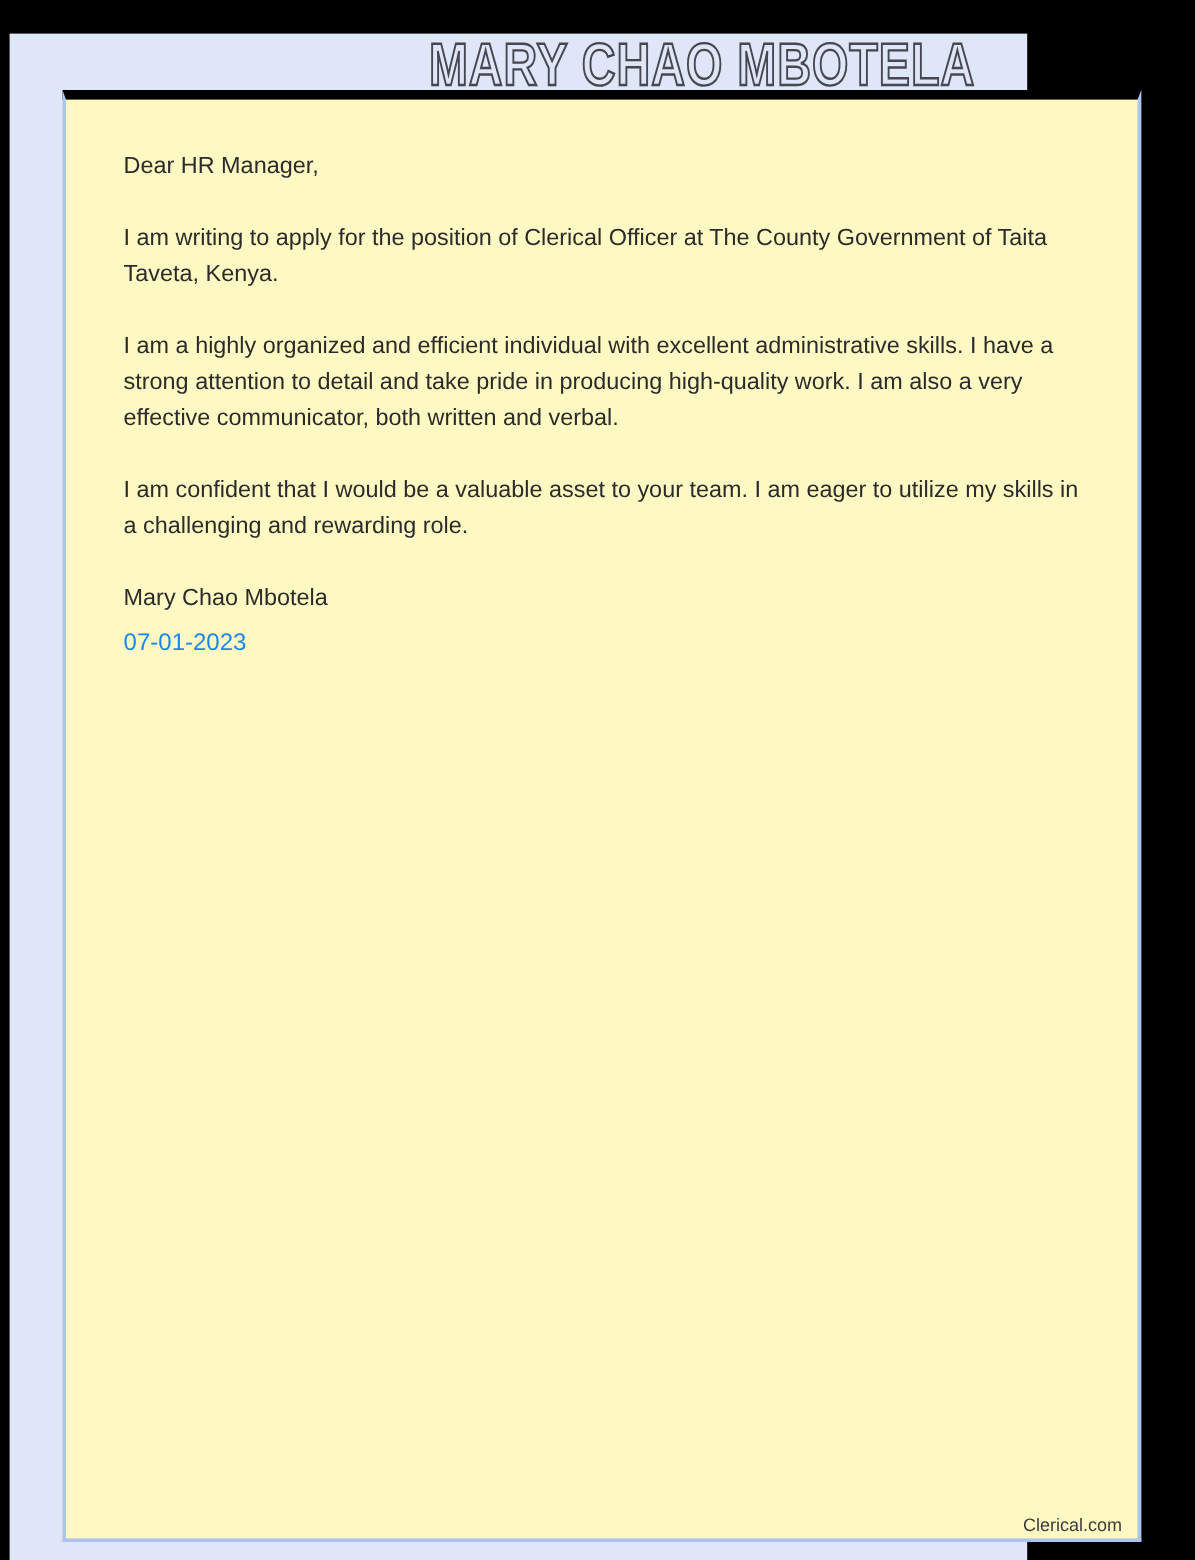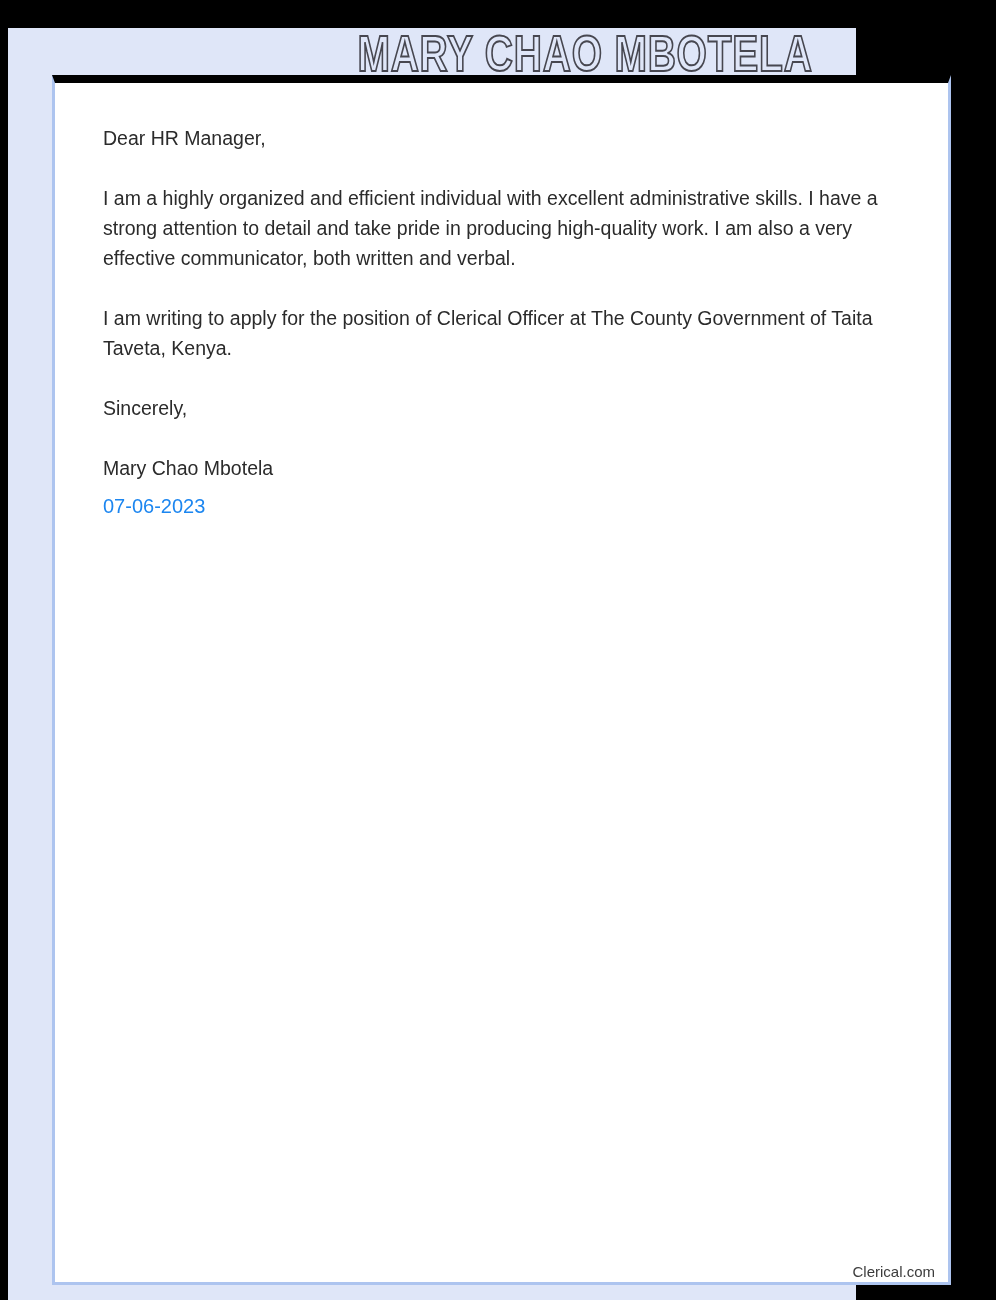--- a/index.html
+++ b/index.html
@@ -38,21 +38,21 @@
     transform:scaleX(0.78);
     transform-origin:right center;
   }
   @supports not (-webkit-text-stroke: 1px black){
     .header-name{color:var(--header-outline);}
   }
   .page{
     position:absolute;
     left:44px; top:47px;
     width:899px; height:1210px;
-    background:#ffffff;
+    background:#fef9c3;
     border-top:8px solid #000;
     border-left:3px solid var(--page-border);
     border-right:3px solid var(--page-border);
     border-bottom:3px solid var(--page-border);
   }
   .page-content{
     padding:40px 48px 0 48px;
     color:var(--text);
     font-size:19.5px;
     font-weight:300;
@@ -82,30 +82,30 @@
 
 <div class="canvas">
 
   <div class="header-name">MARY CHAO MBOTELA</div>
 
   <div class="page">
     <div class="page-content">
 
       <p>Dear HR Manager,</p>
 
+      <p>I am writing to apply for the position of Clerical Officer at The County Government of Taita Taveta, Kenya.</p>
+
       <p>I am a highly organized and efficient individual with excellent administrative skills. I have a strong attention to detail and take pride in producing high-quality work. I am also a very effective communicator, both written and verbal.</p>
 
-      <p>I am writing to apply for the position of Clerical Officer at The County Government of Taita Taveta, Kenya.</p>
+      <p>I am confident that I would be a valuable asset to your team. I am eager to utilize my skills in a challenging and rewarding role.</p>
 
 
 
-      <p>Sincerely,</p>
-
       <p class="signature-name">Mary Chao Mbotela</p>
 
-      <p class="date">07-06-2023</p>
+      <p class="date">07-01-2023</p>
 
     </div>
 
     <div class="watermark">Clerical.com</div>
   </div>
 
 </div>
 
 </body></html>

